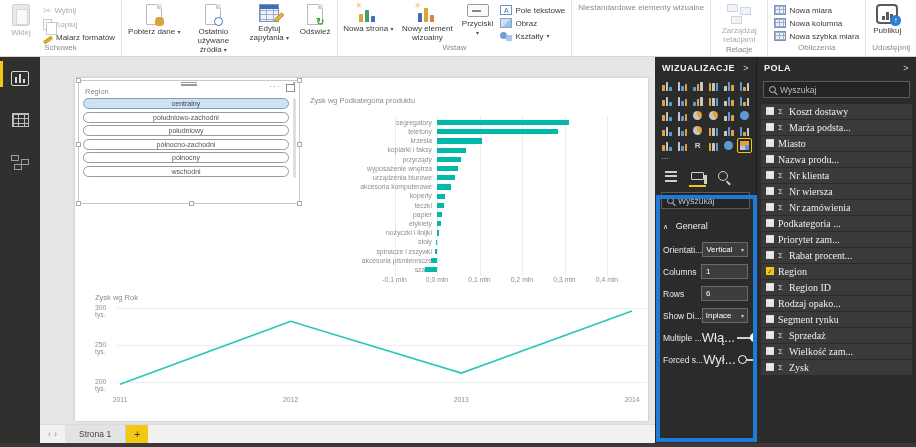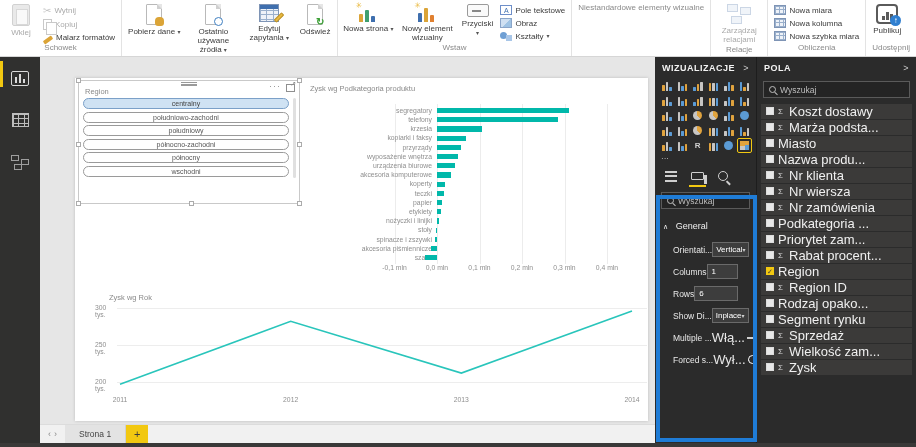--- a/index.html
+++ b/index.html
@@ -93,30 +93,30 @@
   .focusicon::after { content:"\2197"; position:absolute; right:-2px; top:-5px; font-size:7px; color:#8f8f8f; }
   .dots { position:absolute; top:0px; right:18px; color:#8f8f8f; font-size:9px; letter-spacing:1px; }
   .slicer-title { position:absolute; left:6px; top:6px; font-size:7.5px; color:#8a8a8a; }
   .slicer-items { position:absolute; left:4px; right:10px; top:17px; }
   .slicer-item { height:11px; margin-bottom:2.5px; border:1px solid #9a9a9a; border-radius:6px; background:#fff;
      font-size:7px; color:#555; display:flex; align-items:center; justify-content:center; cursor:pointer; }
   .slicer-item.selected { background:#cfe2f3; border-color:#7ba0c8; color:#444; }
   .slicer-scroll { position:absolute; right:3px; top:17px; width:3px; height:80px; background:#e0e0e0; border-radius:2px; }
 
   
-  .barchart { position:absolute; left:230px; top:4px; width:340px; height:200px; }
+  .barchart { position:absolute; left:230px; top:16px; width:340px; height:200px; }
   .bc-title { position:absolute; left:5px; top:2px; font-size:7.5px; color:#8a8a8a; }
   .bc-grid { position:absolute; top:22px; bottom:18px; width:1px; background:#ececec; }
   .bc-label { position:absolute; width:125px; text-align:right; font-size:6.8px; color:#8f8f8f; white-space:nowrap; }
   .bc-bar { position:absolute; height:5.2px; }
   .bc-tick { position:absolute; font-size:6.8px; color:#8f8f8f; white-space:nowrap; transform:translateX(-50%); }
 
   
   .linechart { position:absolute; left:20px; top:215px; width:556px; height:122px; }
-  .lc-title { position:absolute; left:14px; top:0; font-size:7.5px; color:#8a8a8a; }
+  .lc-title { position:absolute; left:0; top:0; font-size:7.5px; color:#8a8a8a; }
   .lc-grid { position:absolute; left:22px; right:4px; height:1px; background:#ededed; }
   .lc-ylabel { position:absolute; left:0; width:20px; text-align:left; font-size:6.8px; color:#8f8f8f; }
   .lc-xlabel { position:absolute; font-size:6.8px; color:#8f8f8f; transform:translateX(-50%); }
 
   
   .pagebar { position:absolute; left:40px; top:424px; width:615px; height:19px; background:#f1f1f1; display:flex; align-items:center; border-top:1px solid #dcdcdc; }
   .tabarrows { color:#8a8a8a; font-size:9px; padding:0 5px 0 8px; letter-spacing:3px; }
   .pagetab { height:19px; padding:0 14px; background:#e3e3e3; border-right:1px solid #d0d0d0; font-size:8.5px; color:#444; display:flex; align-items:center; cursor:pointer; }
   .addtab { width:22px; height:19px; background:#f2c811; color:#3c3c3c; font-size:11px; display:flex; align-items:center; justify-content:center; cursor:pointer; }
 
@@ -148,39 +148,39 @@
   .tab-analytics-ic::after { content:""; position:absolute; right:-4px; bottom:-3px; width:5px; height:1.5px; background:#cfcfcf; transform:rotate(45deg); }
 
   .searchbox { margin:4px 6px; height:17px; border:1px solid #5a5a5a; display:flex; align-items:center; gap:4px; padding:0 5px; background:#242424; }
   .mag { position:relative; width:7px; height:7px; border:1.2px solid #bdbdbd; border-radius:50%; flex:none; }
   .mag::after { content:""; position:absolute; right:-3px; bottom:-2px; width:4px; height:1.2px; background:#bdbdbd; transform:rotate(45deg); }
   .searchtext { font-size:8.5px; color:#bdbdbd; }
 
   .fmt-section { padding:2px 8px; }
   .fmt-header { font-size:9px; color:#f0f0f0; padding:6px 0 4px 0; cursor:pointer; }
   .fmt-header .chev { margin-right:5px; font-size:7px; }
-  .fmt-row { display:flex; align-items:center; justify-content:space-between; margin:7px 10px; }
+  .fmt-row { display:flex; align-items:center; justify-content:space-between; margin:7px 0; }
   .fmt-label { font-size:8.5px; color:#e8e8e8; white-space:nowrap; }
   .fmt-drop { width:47px; height:15px; background:#3d3d3d; border:1px solid #6a6a6a; display:flex; align-items:center; justify-content:space-between; padding:0 3px; cursor:pointer; }
   .fmt-drop span { font-size:8px; color:#fff; }
   .fmt-input { width:47px; height:15px; background:#3d3d3d; border:1px solid #6a6a6a; font-size:8px; color:#fff; display:flex; align-items:center; padding:0 4px; }
   .toggle-wrap { display:flex; align-items:center; gap:2px; }
   .toggle-label { font-size:13px; color:#e8e8e8; }
   .toggle { position:relative; width:22px; height:9px; cursor:pointer; }
   .toggle .track { position:absolute; top:4px; left:0; right:0; height:1.5px; background:#cfcfcf; }
   .toggle .knob { position:absolute; top:0; width:9px; height:9px; border-radius:50%; }
   .toggle.on .knob { right:0; background:#fff; }
   .toggle.off .knob { left:0; background:#2b2b2b; border:1.5px solid #fff; }
 
   .fieldlist { padding:2px 4px; }
   .fieldrow { display:flex; align-items:center; gap:4px; background:#3b3a39; height:14.5px; margin-bottom:1.5px; padding:0 5px; cursor:pointer; }
   .fieldrow .cb { width:8px; height:8px; border:1px solid #dcdcdc; background:#e8e8e8; flex:none; }
   .fieldrow.checked .cb { background:#f2c811; border-color:#f2c811; color:#3c3c3c; font-size:7px; line-height:8px; text-align:center; }
   .fieldrow .sigma { font-size:8px; color:#dcdcdc; width:7px; flex:none; }
-  .fieldrow .flabel { font-size:13px; color:#f0f0f0; white-space:nowrap; overflow:hidden; }
+  .fieldrow .flabel { font-size:10px; color:#f0f0f0; white-space:nowrap; overflow:hidden;font-family:Liberation Serif, serif; }
 
   
   .annotation { position:absolute; left:656px; top:195px; width:101px; height:247px; border:4px solid #1f7cd6; pointer-events:none; z-index:50; }
 </style>
 </head>
 <body>
 
 <div class="app">
 
   <div class="ribbon">

